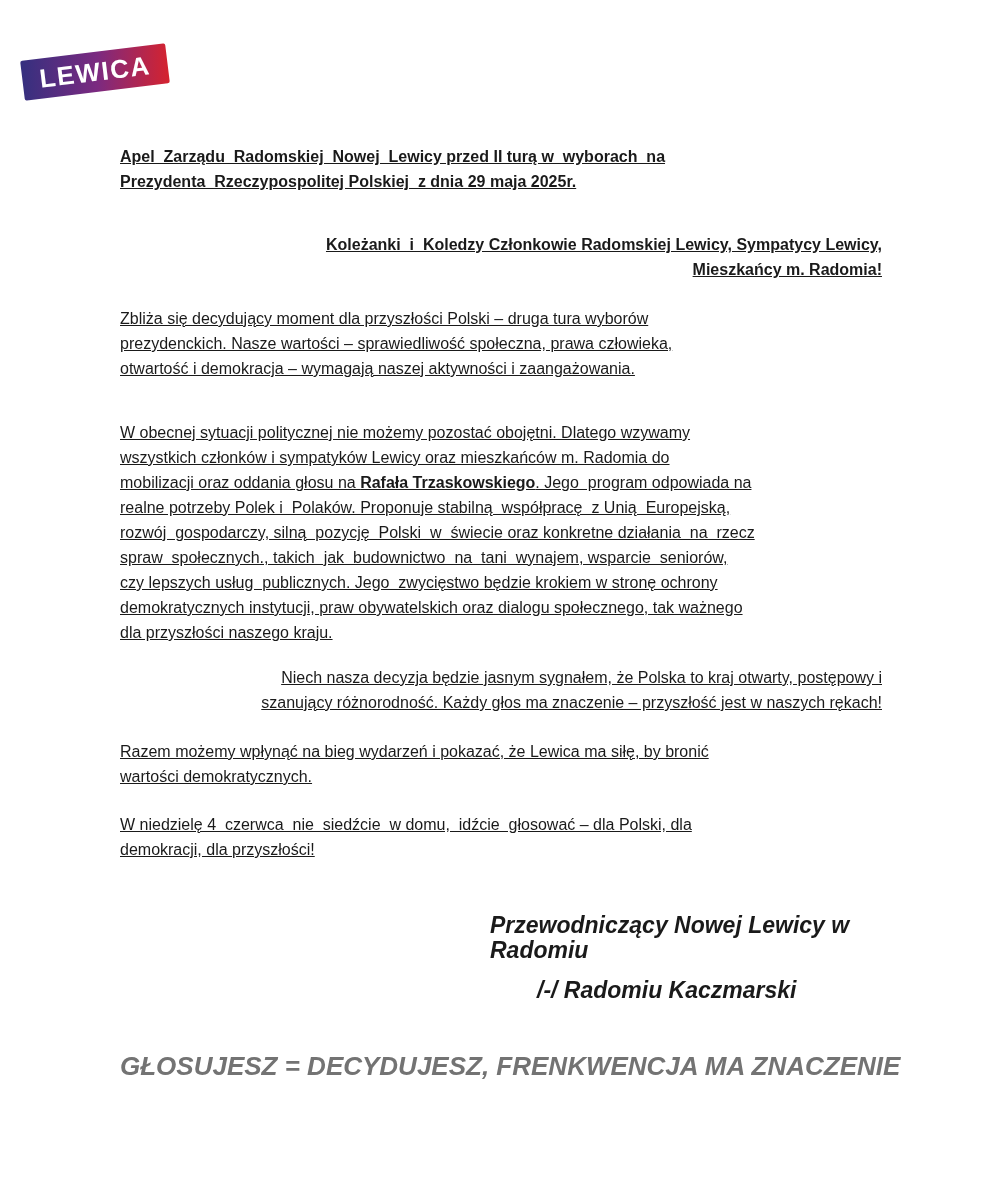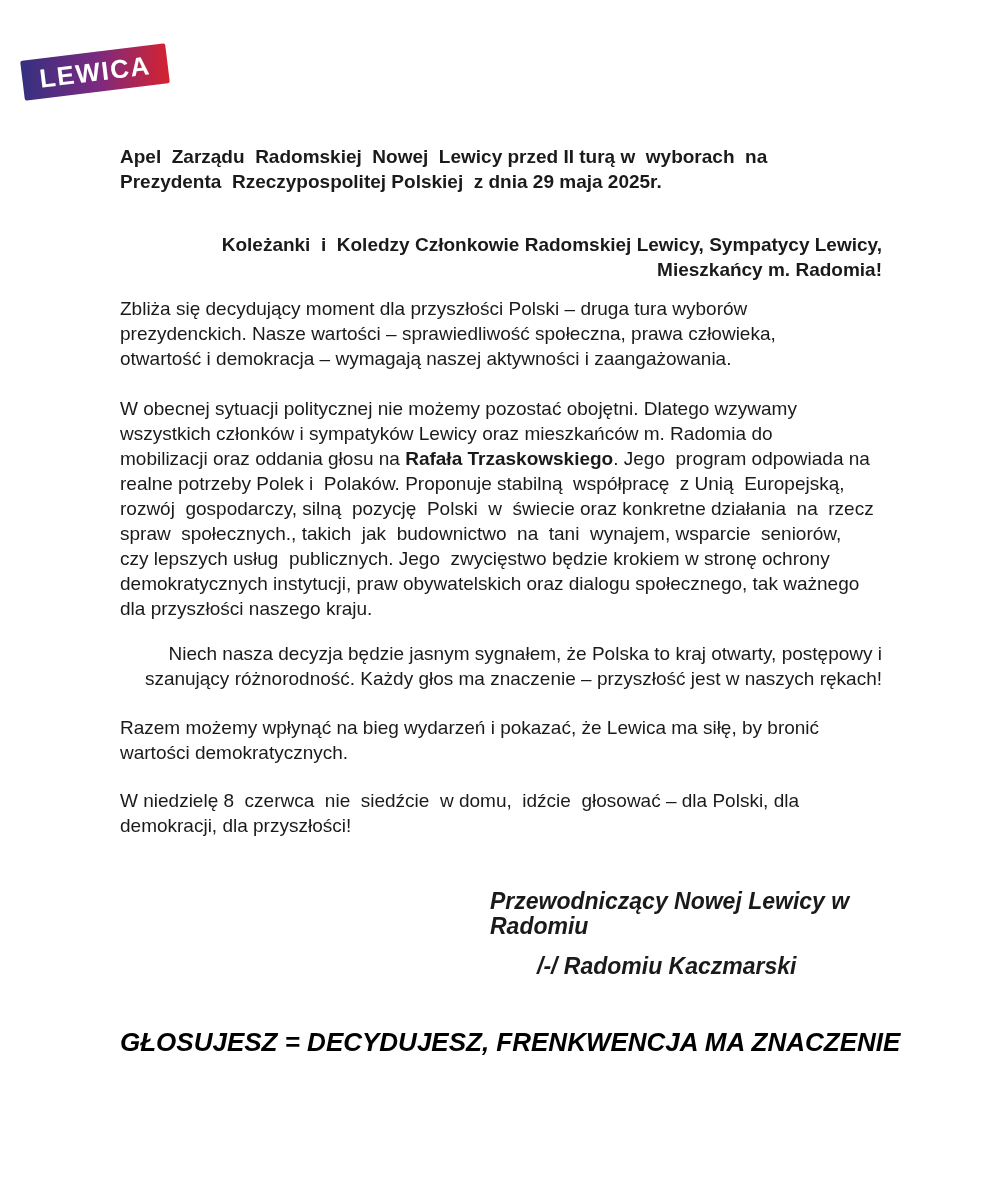--- a/index.html
+++ b/index.html
@@ -39,29 +39,30 @@
     transform: rotate(-7deg);
     color: #ffffff;
     font-weight: bold;
     font-size: 26px;
     letter-spacing: 1.5px;
     border-radius: 2px;
   }
   
   .para {
     white-space: pre-wrap;
-    font-size: 19px;
+    font-size: 16px;
     line-height: 25px;
     margin: 0;
+    text-decoration: underline;
   }
   .bold { font-weight: bold; text-align: right; }
   .heading       { margin-top: 32px;  font-weight: bold; }
   .salutation    { margin-top: 38px;  font-weight: bold; text-align: right; }
-  .p-intro       { margin-top: 14px; }
-  .p-call        { margin-top: 25px; }
+  .p-intro       { margin-top: 24px; }
+  .p-call        { margin-top: 39px; }
   .p-signal      { margin-top: 20px; text-align: right; }
   .p-together    { margin-top: 24px; }
   .p-vote        { margin-top: 23px; }
   .sig-line {
     font-size: 23px;
     line-height: 25px;
     font-weight: bold;
     font-style: italic;
     margin: 0;
   }
@@ -113,22 +114,22 @@
 czy lepszych usług  publicznych. Jego  zwycięstwo będzie krokiem w stronę ochrony
 demokratycznych instytucji, praw obywatelskich oraz dialogu społecznego, tak ważnego
 dla przyszłości naszego kraju.</span></p>
 
     <p class="para p-signal">Niech nasza decyzja będzie jasnym sygnałem, że Polska to kraj otwarty, postępowy i
 szanujący różnorodność. Każdy głos ma znaczenie – przyszłość jest w naszych rękach!</p>
 
     <p class="para p-together">Razem możemy wpłynąć na bieg wydarzeń i pokazać, że Lewica ma siłę, by bronić
 wartości demokratycznych.</p>
 
-    <p class="para p-vote">W niedzielę 8  czerwca  nie  siedźcie  w domu,  idźcie  głosować – dla Polski, dla
+    <p class="para p-vote">W niedzielę 4  czerwca  nie  siedźcie  w domu,  idźcie  głosować – dla Polski, dla
 demokracji, dla przyszłości!</p>
 
     <p class="sig-line sig-role">Przewodniczący Nowej Lewicy w Radomiu</p>
     <p class="sig-line sig-name">/-/ Radomiu Kaczmarski</p>
 
-    <p class="slogan" style="color: #000000;">GŁOSUJESZ = DECYDUJESZ, FRENKWENCJA MA ZNACZENIE</p>
+    <p class="slogan" style="color: #737373;">GŁOSUJESZ = DECYDUJESZ, FRENKWENCJA MA ZNACZENIE</p>
 
   </div>
 </div>
 
 </body></html>

